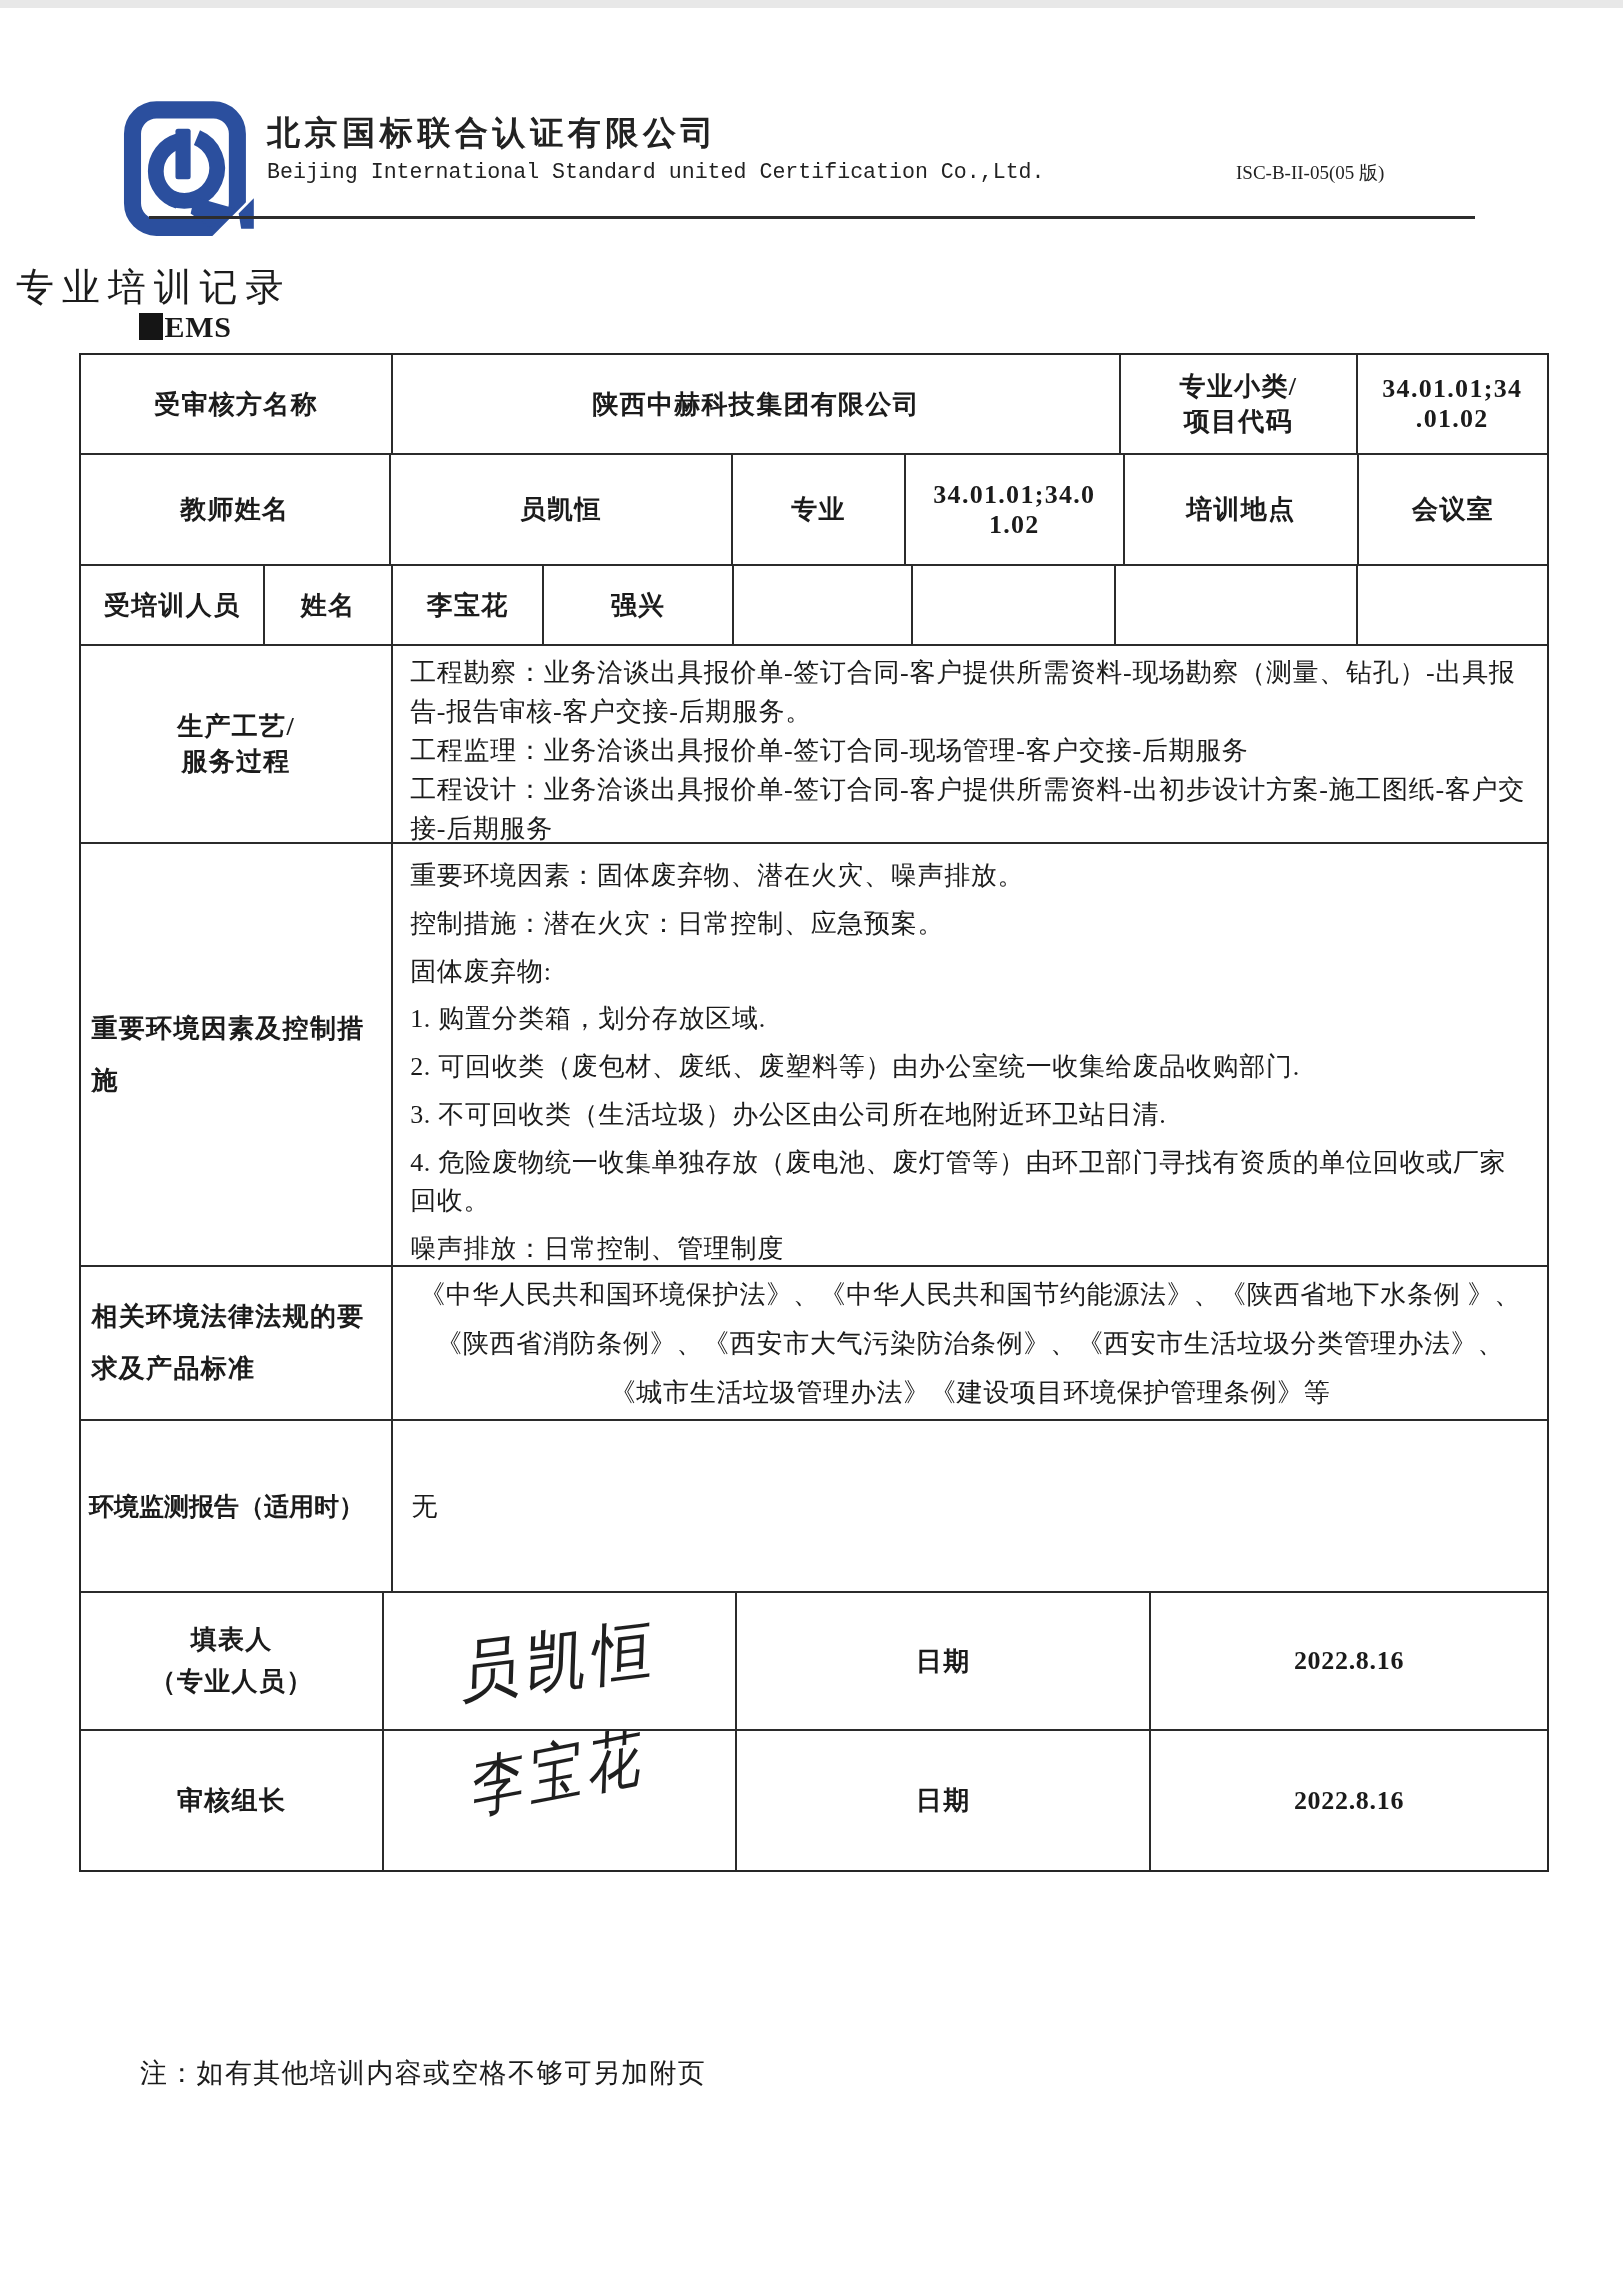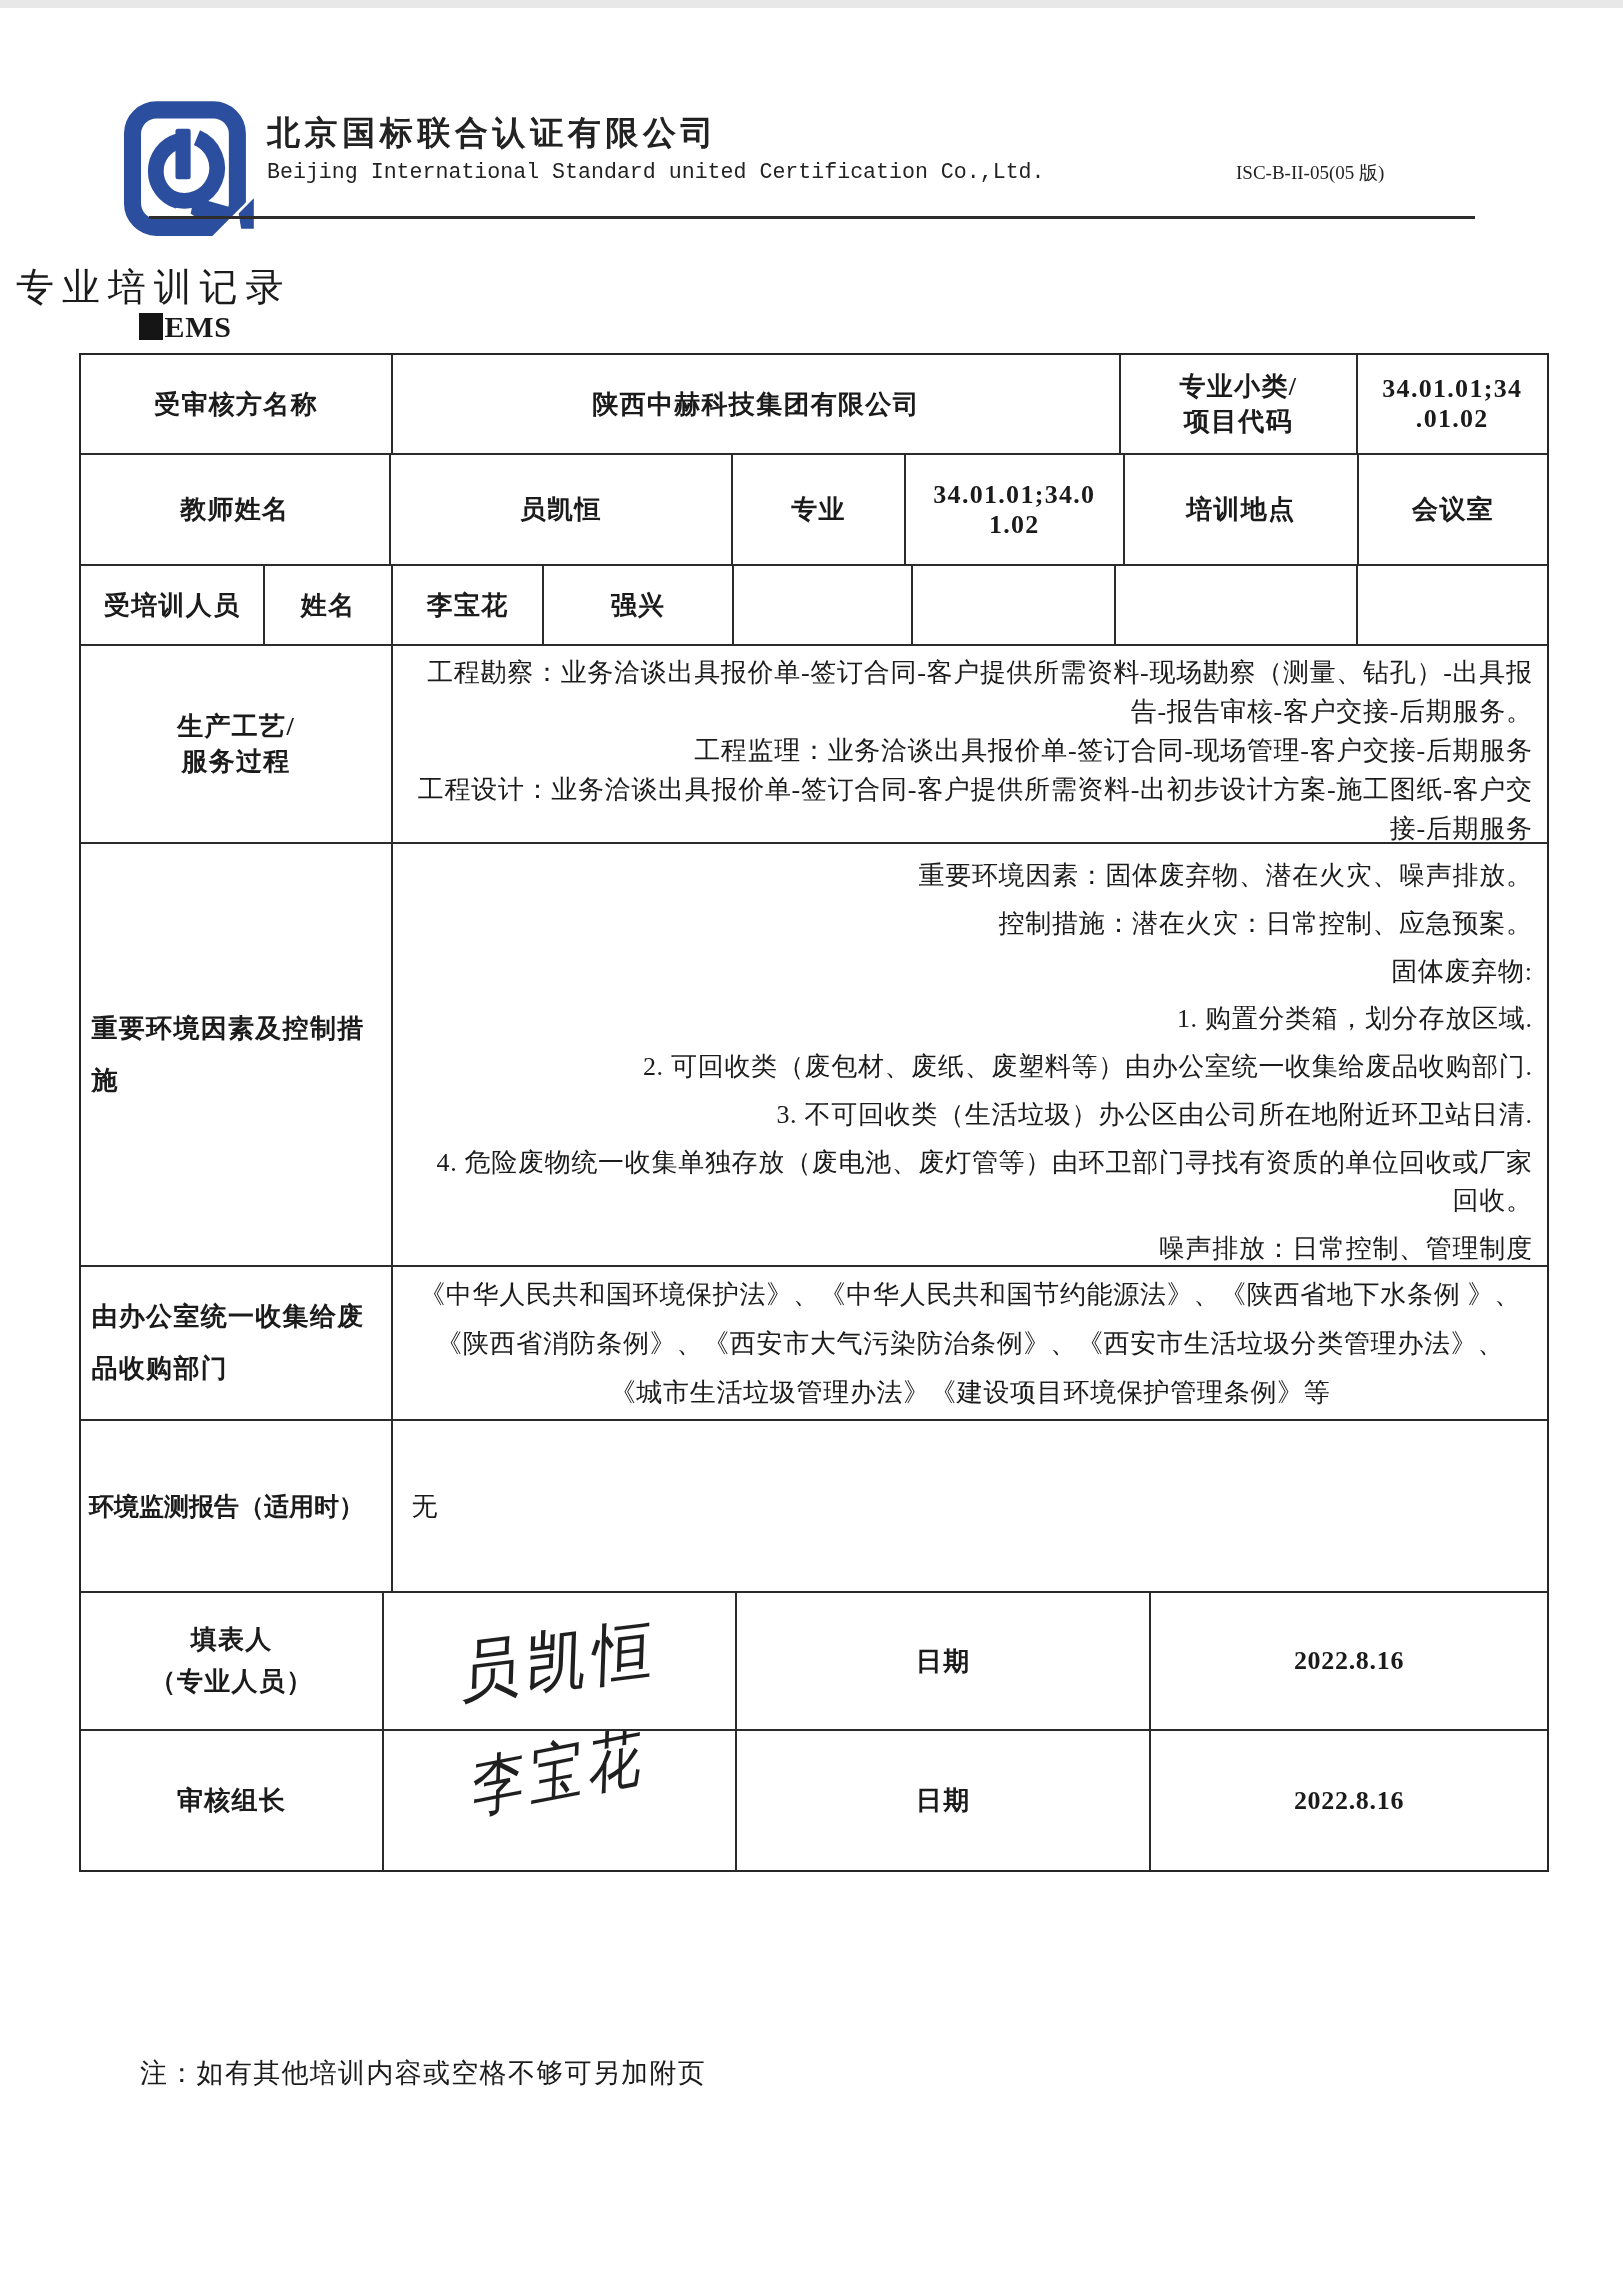--- a/index.html
+++ b/index.html
@@ -61,21 +61,21 @@
   .r3 .cell { height:80px; }
   .r4 .cell { height:198px; }
   .r5 .cell { height:423px; }
   .r6 .cell { height:154px; }
   .r7 .cell { height:172px; }
   .r8 .cell { height:139px; }
   .r9 .cell { height:138px; }
   .r10 .cell { height:139px; }
 
   
-  .paras { display:block; text-align:right; padding:6.5px 14.4px 3.9px 17px; letter-spacing:0.7px;font-family:Liberation Serif, serif; }
+  .paras { display:block; text-align:left; padding:6.5px 14.4px 3.9px 17px; letter-spacing:0.7px;font-family:Liberation Serif, serif; }
   .paras p { margin:0; line-height:39px; }
   .paras-gap p { margin:0 0 9.8px 0; line-height:38px; }
   .paras-gap p:last-child { margin-bottom:0; }
   .laws-cell { padding:0 18.3px; line-height:49px; letter-spacing:0.7px; }
 
   .sig {
     display:inline-block;
     font-size:60px; letter-spacing:6.5px; color:#1f1f1f;
     transform:rotate(-7deg) skewX(-9deg) scale(1,1.12);
     font-weight:normal;
@@ -158,21 +158,21 @@
           <p>固体废弃物:</p>
           <p>1. 购置分类箱，划分存放区域.</p>
           <p>2. 可回收类（废包材、废纸、废塑料等）由办公室统一收集给废品收购部门.</p>
           <p>3. 不可回收类（生活垃圾）办公区由公司所在地附近环卫站日清.</p>
           <p>4. 危险废物统一收集单独存放（废电池、废灯管等）由环卫部门寻找有资质的单位回收或厂家回收。</p>
           <p>噪声排放：日常控制、管理制度</p>
         </div>
     </div>
 
     <div class="row r6">
-      <div class="cell b leftpad label-wrap" style="width:313px">由办公室统一收集给废品收购部门</div>
+      <div class="cell b leftpad label-wrap" style="width:313px">相关环境法律法规的要求及产品标准</div>
       <div class="cell laws-cell" style="width:1157px">《中华人民共和国环境保护法》、《中华人民共和国节约能源法》、《陕西省地下水条例 》、《陕西省消防条例》、《西安市大气污染防治条例》、《西安市生活垃圾分类管理办法》、《城市生活垃圾管理办法》《建设项目环境保护管理条例》等</div>
     </div>
 
     <div class="row r7">
       <div class="cell b leftpad" style="width:313px; font-size:25px; padding-left:7.9px; letter-spacing:0">环境监测报告（适用时）</div>
       <div class="cell leftpad" style="width:1157px; padding-left:18.3px">无</div>
     </div>
 
 
     <div class="row r9">

